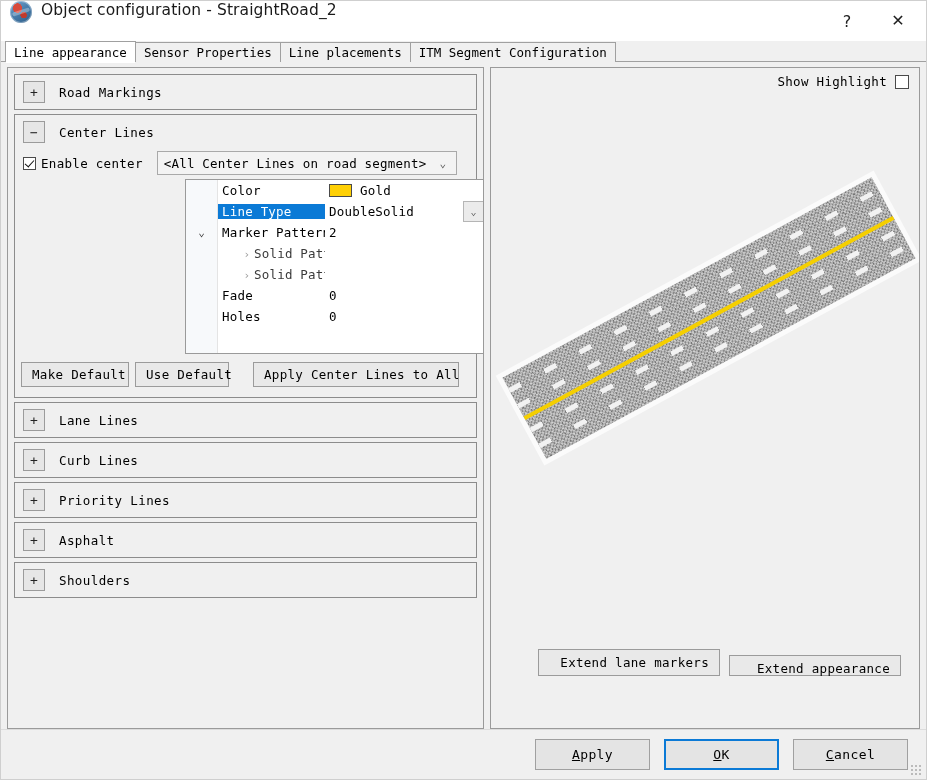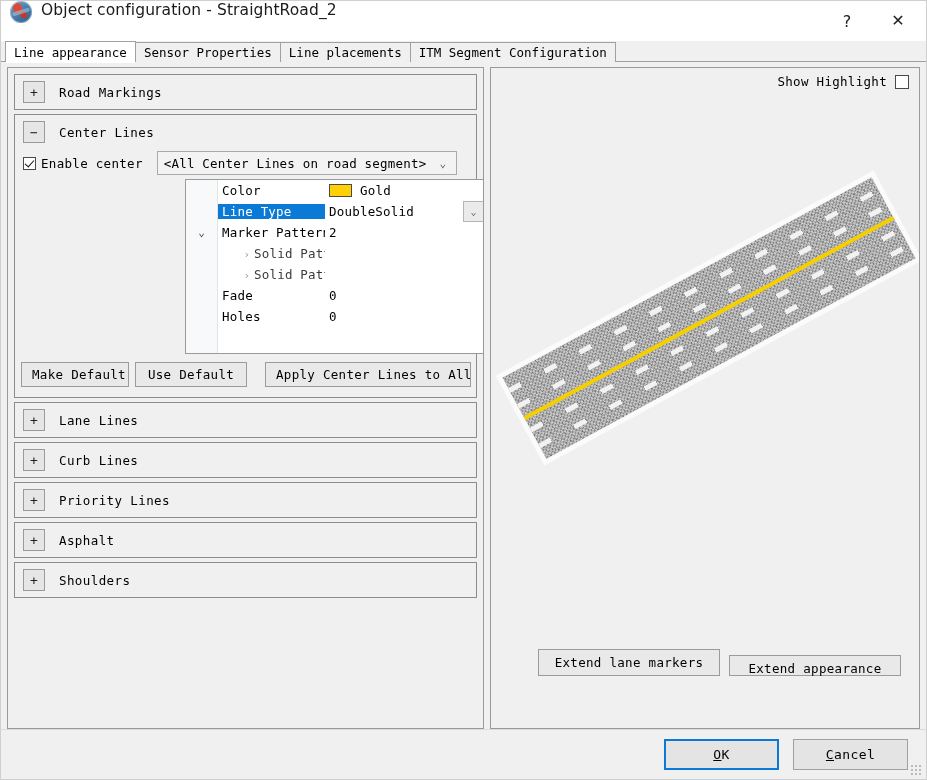--- a/index.html
+++ b/index.html
@@ -214,28 +214,28 @@
     padding:8px 0 4px 6px;
     gap:6px;
   }
   .btn{
     border:1px solid #9b9b9b;
     background:#e9e9e9;
     height:25px;line-height:23px;
     font-size:12.5px;
     padding:0 10px;
     box-sizing:border-box;
-    text-align:center;
+    text-align:right;
     letter-spacing:.3px;
     color:#000;
     white-space:nowrap;
   }
   .btn.mk{width:108px;}
-  .btn.ud{width:112px;}
-  .btn.apall{width:206px;margin-left:12px;}
+  .btn.ud{width:94px;}
+  .btn.apall{width:206px;margin-left:18px;}
   
   .right-pane{
     flex:1 1 auto;
     background:#f0f0f0;
     border:1px solid #9a9a9a;
     box-sizing:border-box;
     position:relative;
     overflow:hidden;
   }
   .highlight-row{
@@ -489,18 +489,19 @@
 
       <div class="extend-btns">
         <div class="btn extend1">Extend lane markers</div>
         <div class="btn extend2">Extend appearance</div>
       </div>
 
     </div>
   </div>
 
   <div class="footer">
+    <div class="dlgbtn"><span class="accel">A</span><span>pply</span></div>
     <div class="dlgbtn default"><span class="accel">O</span><span>K</span></div>
     <div class="dlgbtn"><span class="accel">C</span><span>ancel</span></div>
     <div class="grip"></div>
   </div>
 
 </div>
 
 </body></html>

